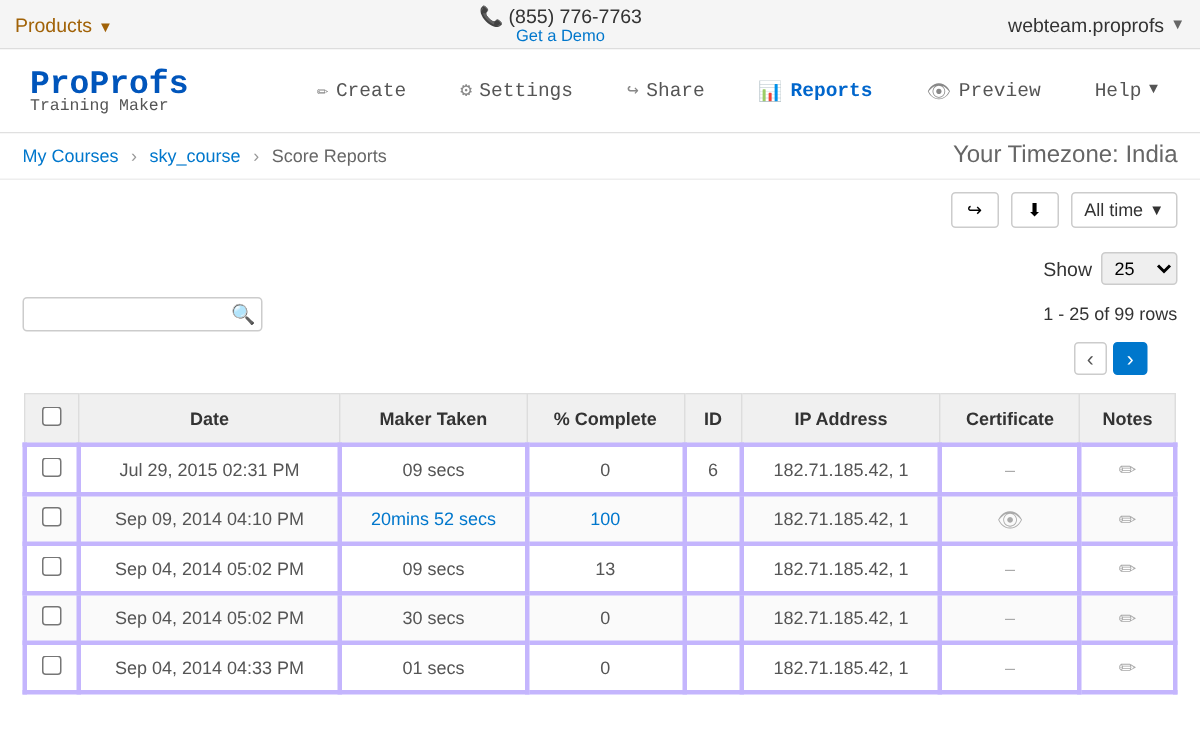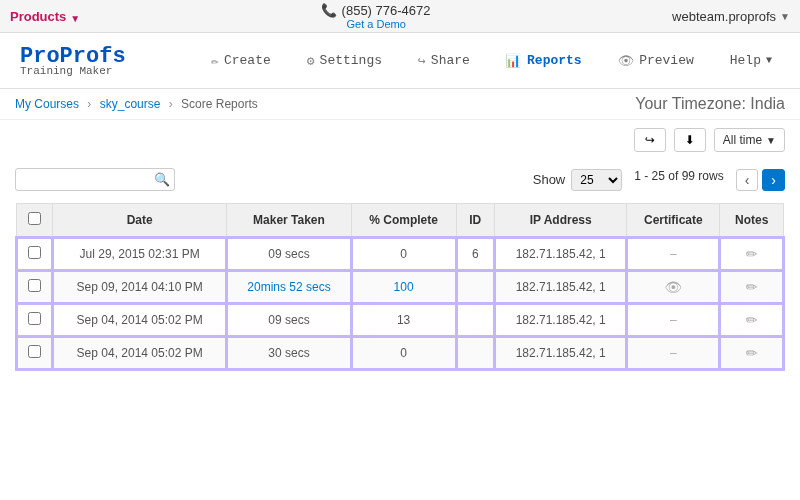--- a/index.html
+++ b/index.html
@@ -4,21 +4,21 @@
   <style>
     * { box-sizing: border-box; margin: 0; padding: 0; }
     body { font-family: Arial, sans-serif; font-size: 13px; background: #fff; color: #333; width: 800px; height: 500px; overflow: hidden; }
 
     
     .top-bar {
       display: flex; align-items: center; justify-content: space-between;
       background: #f5f5f5; border-bottom: 1px solid #ddd;
       padding: 0 10px; height: 33px;
     }
-    .top-bar-left { display: flex; align-items: flex-end; gap: 4px; font-size: 13px; font-weight: bold; color: #be185d; }
+    .top-bar-left { display: flex; align-items: flex-end; gap: 4px; font-size: 13px; font-weight: normal; color: #a16207; }
     .top-bar-center { font-size: 13px; color: #333; text-align: center; }
     .top-bar-center a { color: #0077cc; font-size: 11px; text-decoration: none; display: block; }
     .top-bar-right { font-size: 13px; color: #333; display: flex; align-items: center; gap: 4px; }
     .dropdown-arrow { font-size: 10px; color: #666; }
 
     
     .nav-bar {
       display: flex; align-items: center; justify-content: space-between;
       background: #fff; border-bottom: 1px solid #e0e0e0;
       padding: 0 20px; height: 56px; font-family: Liberation Mono, monospace;
@@ -89,33 +89,33 @@
       border: 1px solid #ddd; color: #333;
     }
     td {
       padding: 7px 10px; text-align: center; border: 3px solid #c4b5fd; color: #555;
     }
     tr:nth-child(even) td { background: #fafafa; }
     .check-col { width: 28px; }
     .edit-icon { color: #aaa; cursor: pointer; font-size: 14px; }
     .eye-icon { color: #aaa; cursor: pointer; font-size: 14px; }
     .dash { color: #aaa; }
-    .show-right { display: flex; align-items: flex-start; gap: 12px; }
+    .show-right { display: flex; align-items: center; gap: 12px; flex-direction: column; }
   </style>
 </head>
 <body>
 
 <div class="top-bar">
   <div class="top-bar-left">
     <span>Products</span>
     <span style="font-size:10px;">▼</span>
   </div>
   <div class="top-bar-center">
     <span>📞</span>
-    <span>(855) 776-4672</span>
+    <span>(855) 776-7763</span>
     <a>Get a Demo</a>
   </div>
   <div class="top-bar-right">
     <span>webteam.proprofs</span>
     <span class="dropdown-arrow">▼</span>
   </div>
 </div>
 
 <div class="nav-bar">
   <div class="logo">
@@ -249,15 +249,25 @@
         <tr>
           <td><input type="checkbox" style=""></td>
           <td>Sep 04, 2014 05:02 PM</td>
           <td>30 secs</td>
           <td>0</td>
           <td></td>
           <td>182.71.185.42, 1</td>
           <td><span class="dash">–</span></td>
           <td><span class="edit-icon">✏</span></td>
         </tr>
+        <tr>
+          <td><input type="checkbox" style=""></td>
+          <td>Sep 04, 2014 04:33 PM</td>
+          <td>01 secs</td>
+          <td>0</td>
+          <td></td>
+          <td>182.71.185.42, 1</td>
+          <td><span class="dash">–</span></td>
+          <td><span class="edit-icon">✏</span></td>
+        </tr>
       </tbody>
   </table>
 </div>
 
 </body></html>

